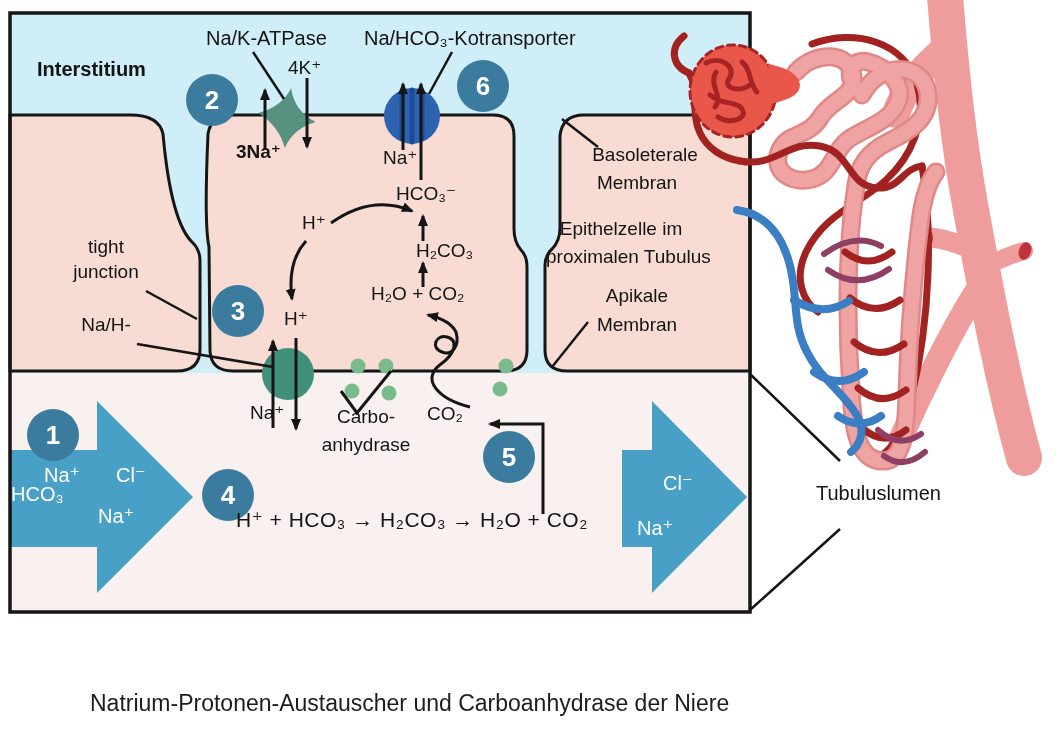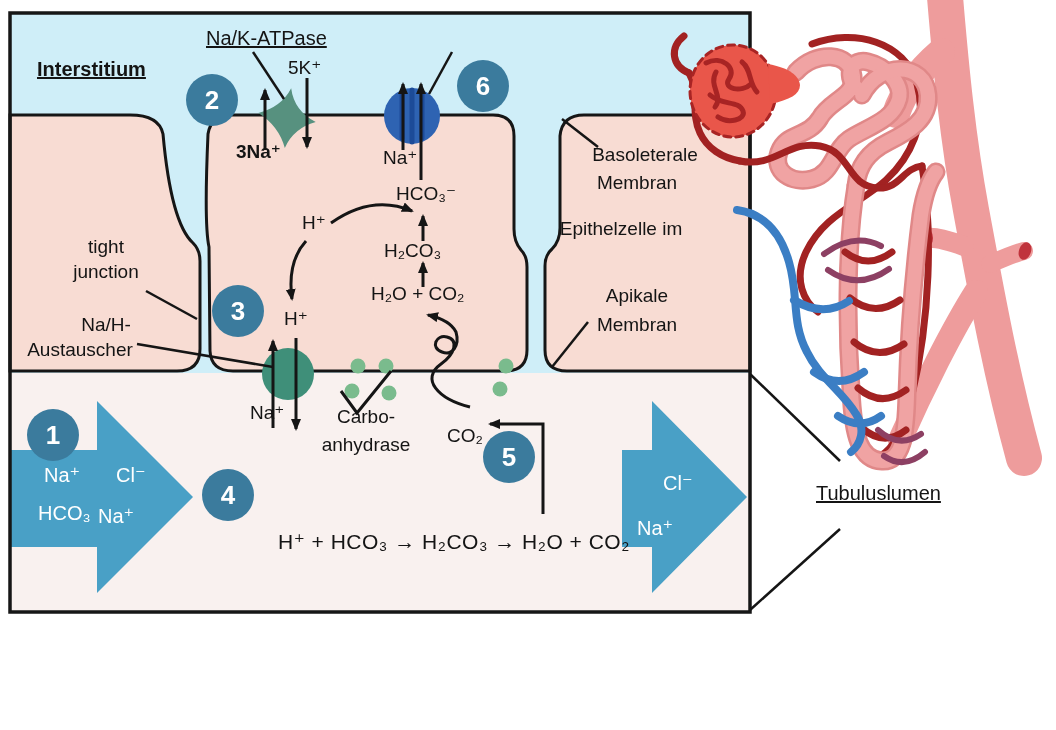--- a/index.html
+++ b/index.html
@@ -1,21 +1,21 @@
 <!DOCTYPE html>
 <html><head>
 <meta charset="utf-8">
 <style>
   html,body{margin:0;padding:0;background:#ffffff;}
   #stage{position:relative;width:1056px;height:730px;background:#ffffff;overflow:hidden;
          font-family:"Liberation Sans","DejaVu Sans",sans-serif;color:#141414;}
   #art{position:absolute;left:0;top:0;}
   .lbl{position:absolute;white-space:nowrap;font-size:19px;line-height:1.15;color:#141414;}
   .ctr{text-align:center;}
-  .big{font-size:20px;text-decoration:underline;}
+  .big{font-size:20px;}
   .bold{font-weight:bold;}
   .white{color:#ffffff;font-size:20px;}
   .step{position:absolute;width:52px;height:52px;border-radius:50%;background:#3b7b9d;
         color:#fff;font-weight:bold;font-size:26px;display:flex;align-items:center;justify-content:center;}
   .eq{font-size:21px;letter-spacing:.5px;}
   .caption{font-size:23px;color:#1d1d1d;}
 </style>
 </head>
 <body>
 
@@ -161,45 +161,47 @@
     </div>
 <div class="step" style="left:483px;top:431px;">
       <span>5</span>
     </div>
 <div class="step" style="left:457px;top:60px;">
       <span>6</span>
     </div>
 
 <div class="lbl big bold" style="left:37px;top:58px;">Interstitium</div>
 <div class="lbl big" style="left:206px;top:27px;">Na/K-ATPase</div>
-<div class="lbl" style="left:288px;top:57px;">5K⁺</div>
+<div class="lbl" style="left:288px;top:57px;">4K⁺</div>
 <div class="lbl" style="left:236px;top:141px;font-weight:bold;">3Na⁺</div>
+<div class="lbl big" style="left:364px;top:27px;">Na/HCO₃-Kotransporter</div>
 <div class="lbl" style="left:383px;top:147px;">Na⁺</div>
 <div class="lbl" style="left:396px;top:183px;">HCO₃⁻</div>
 <div class="lbl" style="left:302px;top:212px;">H⁺</div>
-<div class="lbl" style="left:384px;top:240px;">H₂CO₃</div>
+<div class="lbl" style="left:416px;top:240px;">H₂CO₃</div>
 <div class="lbl" style="left:371px;top:283px;">H₂O + CO₂</div>
 <div class="lbl" style="left:284px;top:308px;">H⁺</div>
 <div class="lbl" style="left:250px;top:402px;">Na⁺</div>
 <div class="lbl ctr" style="left:60px;top:236px;width:92px;">tight</div>
 <div class="lbl ctr" style="left:60px;top:261px;width:92px;text-align:center;">junction</div>
 <div class="lbl ctr" style="left:60px;top:314px;width:92px;">Na/H-</div>
-<div class="lbl ctr" style="left:5px;top:339px;width:150px;">Austauscher</div>
 <div class="lbl ctr" style="left:320px;top:406px;width:92px;">Carbo-</div>
 <div class="lbl ctr" style="left:300px;top:434px;width:132px;">anhydrase</div>
-<div class="lbl" style="left:447px;top:403px;margin-top:22px;">CO₂</div>
+<div class="lbl" style="left:427px;top:403px;">CO₂</div>
 <div class="lbl ctr" style="left:580px;top:144px;width:130px;">Basoleterale</div>
 <div class="lbl ctr" style="left:572px;top:172px;width:130px;">Membran</div>
 <div class="lbl ctr" style="left:556px;top:218px;width:130px;">Epithelzelle im</div>
+<div class="lbl ctr" style="left:546px;top:246px;width:152px;">proximalen Tubulus</div>
 <div class="lbl ctr" style="left:572px;top:285px;width:130px;">Apikale</div>
 <div class="lbl ctr" style="left:572px;top:314px;width:130px;">Membran</div>
 <div class="lbl big" style="left:816px;top:482px;">Tubuluslumen</div>
-<div class="lbl eq" style="left:236px;top:530px;margin-left:42px;">H⁺ + HCO₃ → H₂CO₃ → H₂O + CO₂</div>
+<div class="lbl eq" style="left:236px;top:508px;">H⁺ + HCO₃ → H₂CO₃ → H₂O + CO₂</div>
 
 <div class="lbl white" style="left:44px;top:464px;">Na⁺</div>
 <div class="lbl white" style="left:116px;top:464px;">Cl⁻</div>
-<div class="lbl white" style="left:11px;top:502px;padding-left:27px;">HCO₃</div>
+<div class="lbl white" style="left:11px;top:483px;">HCO₃</div>
 <div class="lbl white" style="left:98px;top:505px;">Na⁺</div>
 <div class="lbl white" style="left:663px;top:472px;">Cl⁻</div>
 <div class="lbl white" style="left:637px;top:517px;">Na⁺</div>
 
+<div class="lbl caption" style="left:90px;top:690px;">Natrium-Protonen-Austauscher und Carboanhydrase der Niere</div>
 
 </div>
 
 </body></html>

